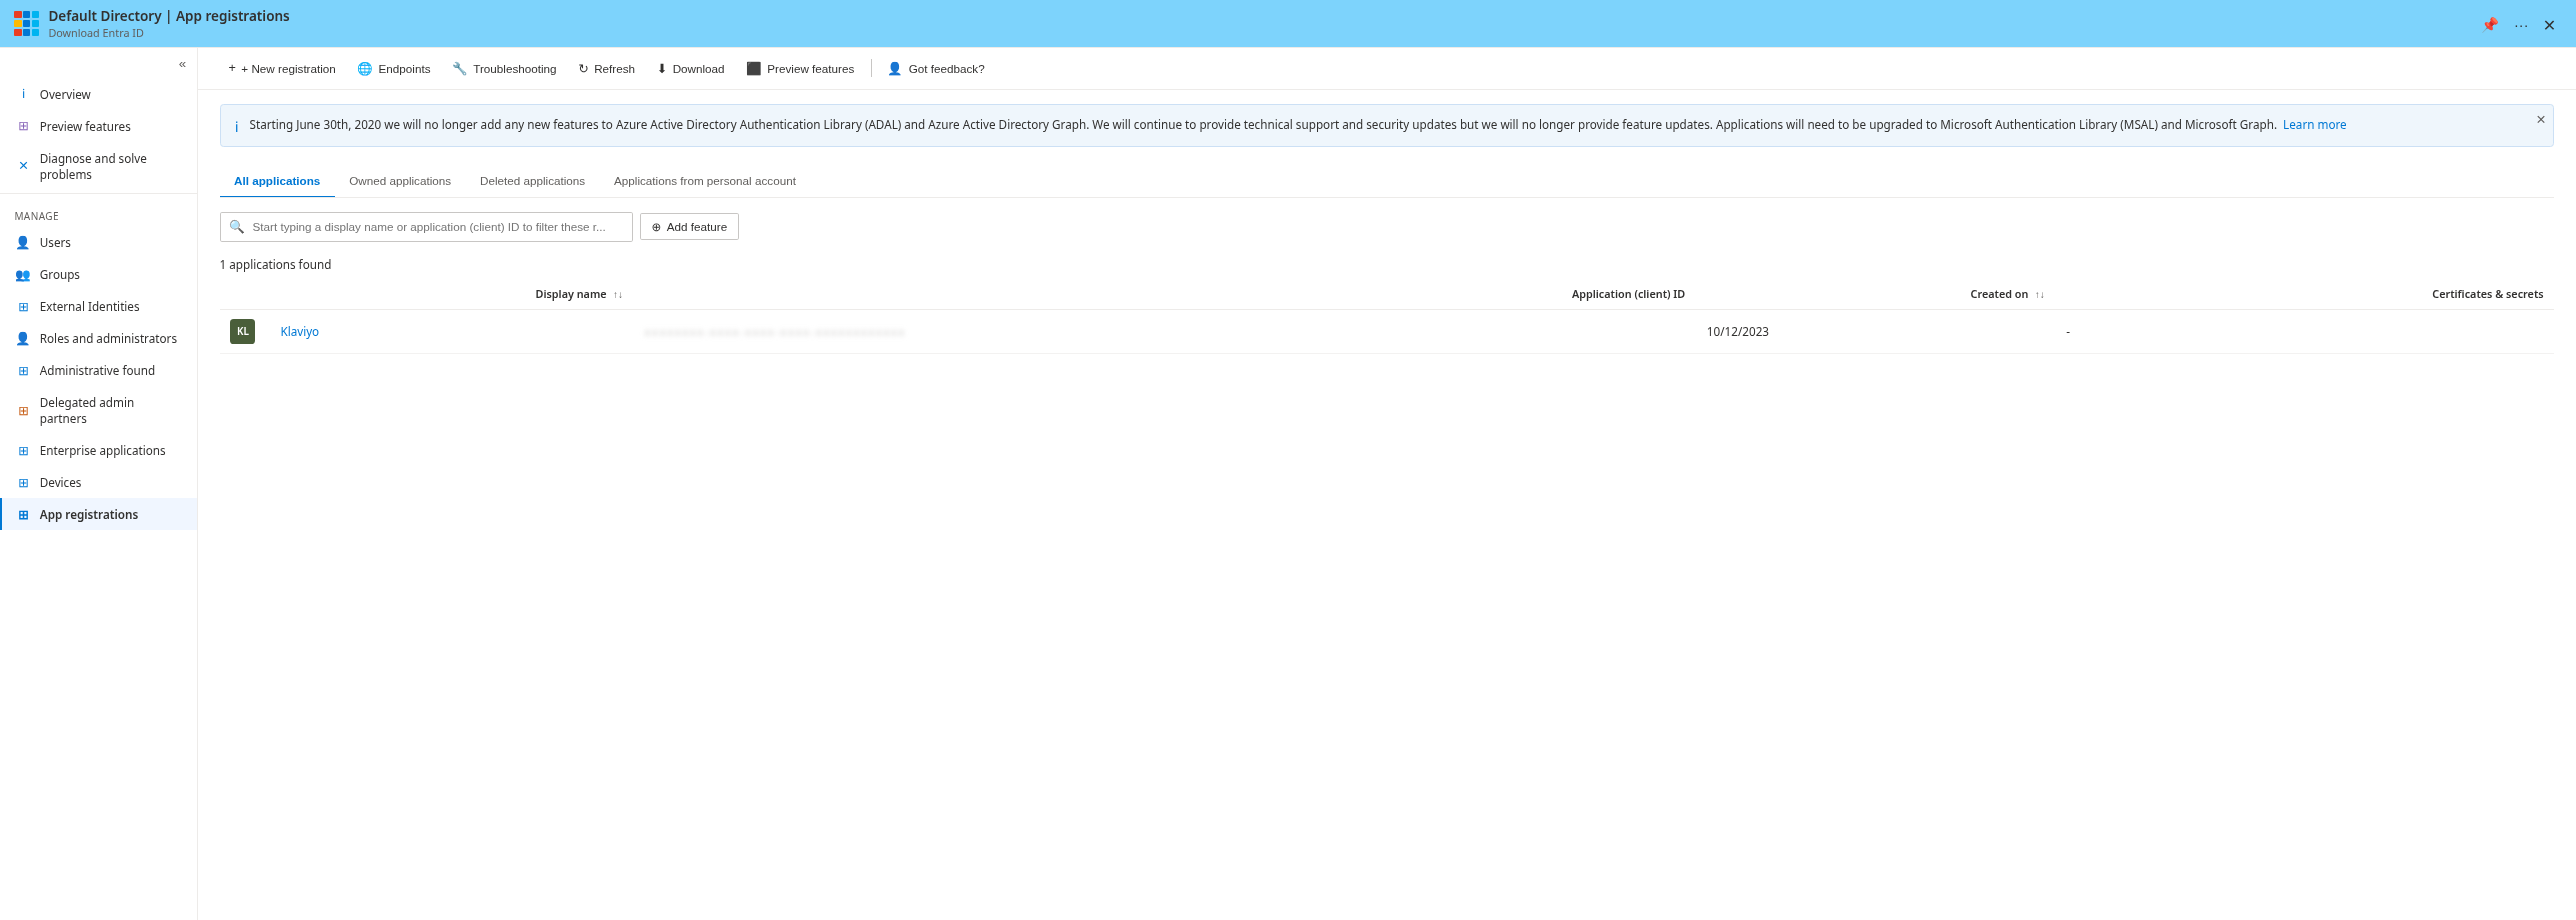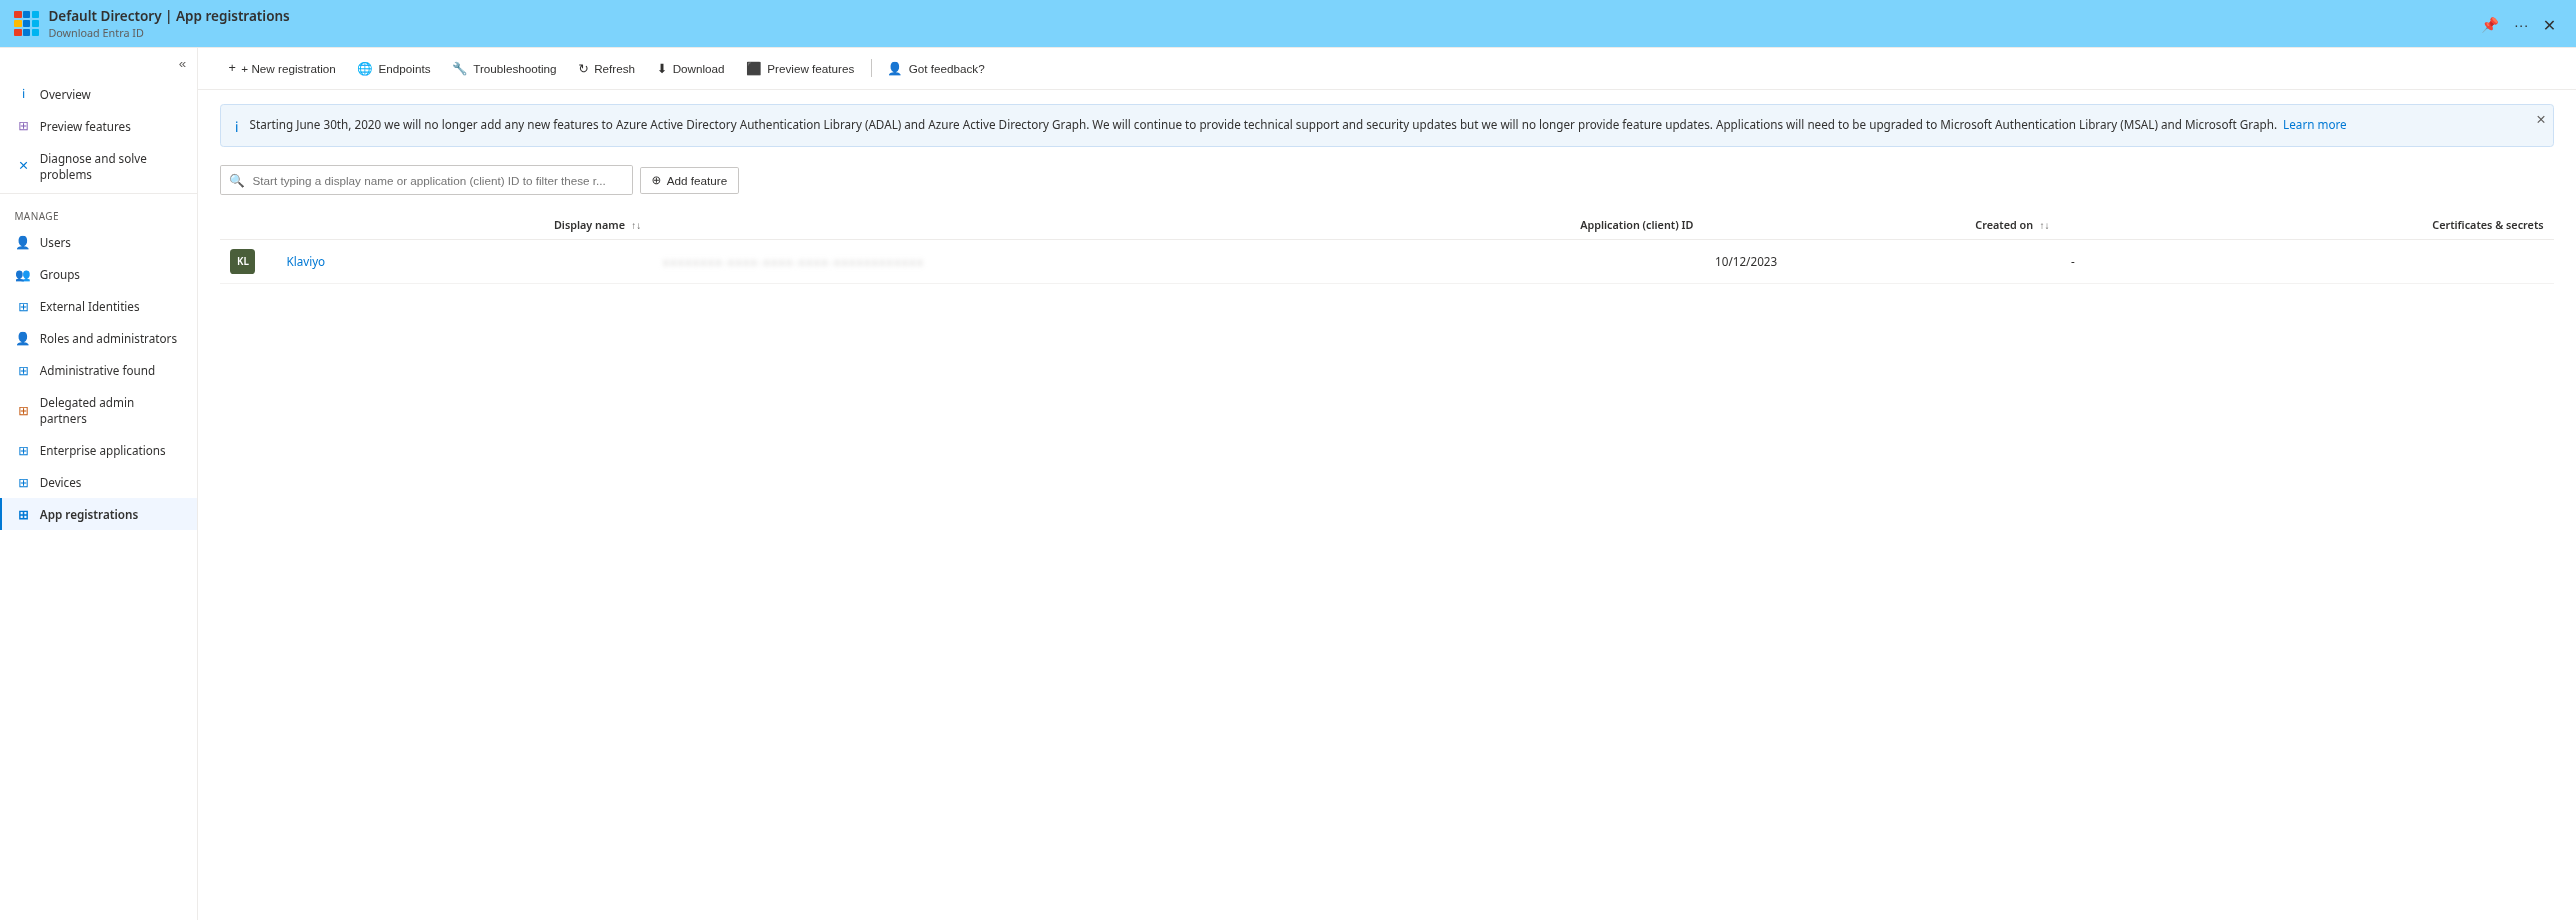--- a/index.html
+++ b/index.html
@@ -122,21 +122,21 @@
     .results-count { font-size: 11.7px; color: #323130; margin-bottom: 7.2px; }
 
     
     .app-table { width: 100%; border-collapse: collapse; }
     .app-table th {
       text-align: right; padding: 7.2px 10.8px; font-size: 10.8px; font-weight: 600;
       color: #323130; border-bottom: 0.9px solid #edebe9; white-space: nowrap;
     }
     .app-table td { padding: 9px 10.8px; border-bottom: 0.9px solid #f3f2f1; font-size: 11.7px; }
     .sort-icon { margin-left: 3.6px; color: #605e5c; font-size: 10px; }
-    .app-name-cell { display: flex; align-items: center; gap: 11px; }
+    .app-name-cell { display: flex; align-items: center; gap: 5px; }
     .app-avatar {
       width: 25px; height: 25px; border-radius: 3.6px; background: #4a5e3a;
       display: flex; align-items: center; justify-content: center;
       color: #fff; font-size: 10px; font-weight: 600; flex-shrink: 0;
     }
     .app-link { color: #0078d4; text-decoration: none; font-size: 11.7px; margin-left: 20px; }
     .blurred-id {
       color: #a0a0a0; letter-spacing: 1.8px; font-size: 10.8px;
       background: linear-gradient(90deg, #c8c6c4 0%, #c8c6c4 100%);
       -webkit-background-clip: text; -webkit-text-fill-color: transparent;
@@ -268,32 +268,47 @@
 
       <div class="info-banner">
         <span class="banner-icon">ℹ</span>
         <div class="banner-text">
           <span>Starting June 30th, 2020 we will no longer add any new features to Azure Active Directory Authentication Library (ADAL) and Azure Active Directory Graph. We will continue to provide technical support and security updates but we will no longer provide feature updates. Applications will need to be upgraded to Microsoft Authentication Library (MSAL) and Microsoft Graph.</span>
           &nbsp;<a class="banner-link" href="#">Learn more</a>
         </div>
         <button class="banner-close">✕</button>
       </div>
 
+      <div class="tabs">
+        <button class="tab-item active">
+          <span>All applications</span>
+        </button>
+        <button class="tab-item">
+          <span>Owned applications</span>
+        </button>
+        <button class="tab-item">
+          <span>Deleted applications</span>
+        </button>
+        <button class="tab-item">
+          <span>Applications from personal account</span>
+        </button>
+      </div>
 
       <div class="search-row">
         <div class="search-box">
           <span class="search-icon">🔍</span>
           <input type="text" placeholder="Start typing a display name or application (client) ID to filter these r..." style="">
         </div>
         <button class="add-filters-btn">
           <span>⊕</span>
           <span>Add feature</span>
         </button>
       </div>
 
+      <div class="results-count">1 applications found</div>
 
       <table class="app-table">
         <thead>
           <tr>
             <th>
               <span>Display name</span>
               <span class="sort-icon">↑↓</span>
             </th>
             <th>
               <span>Application (client) ID</span>

